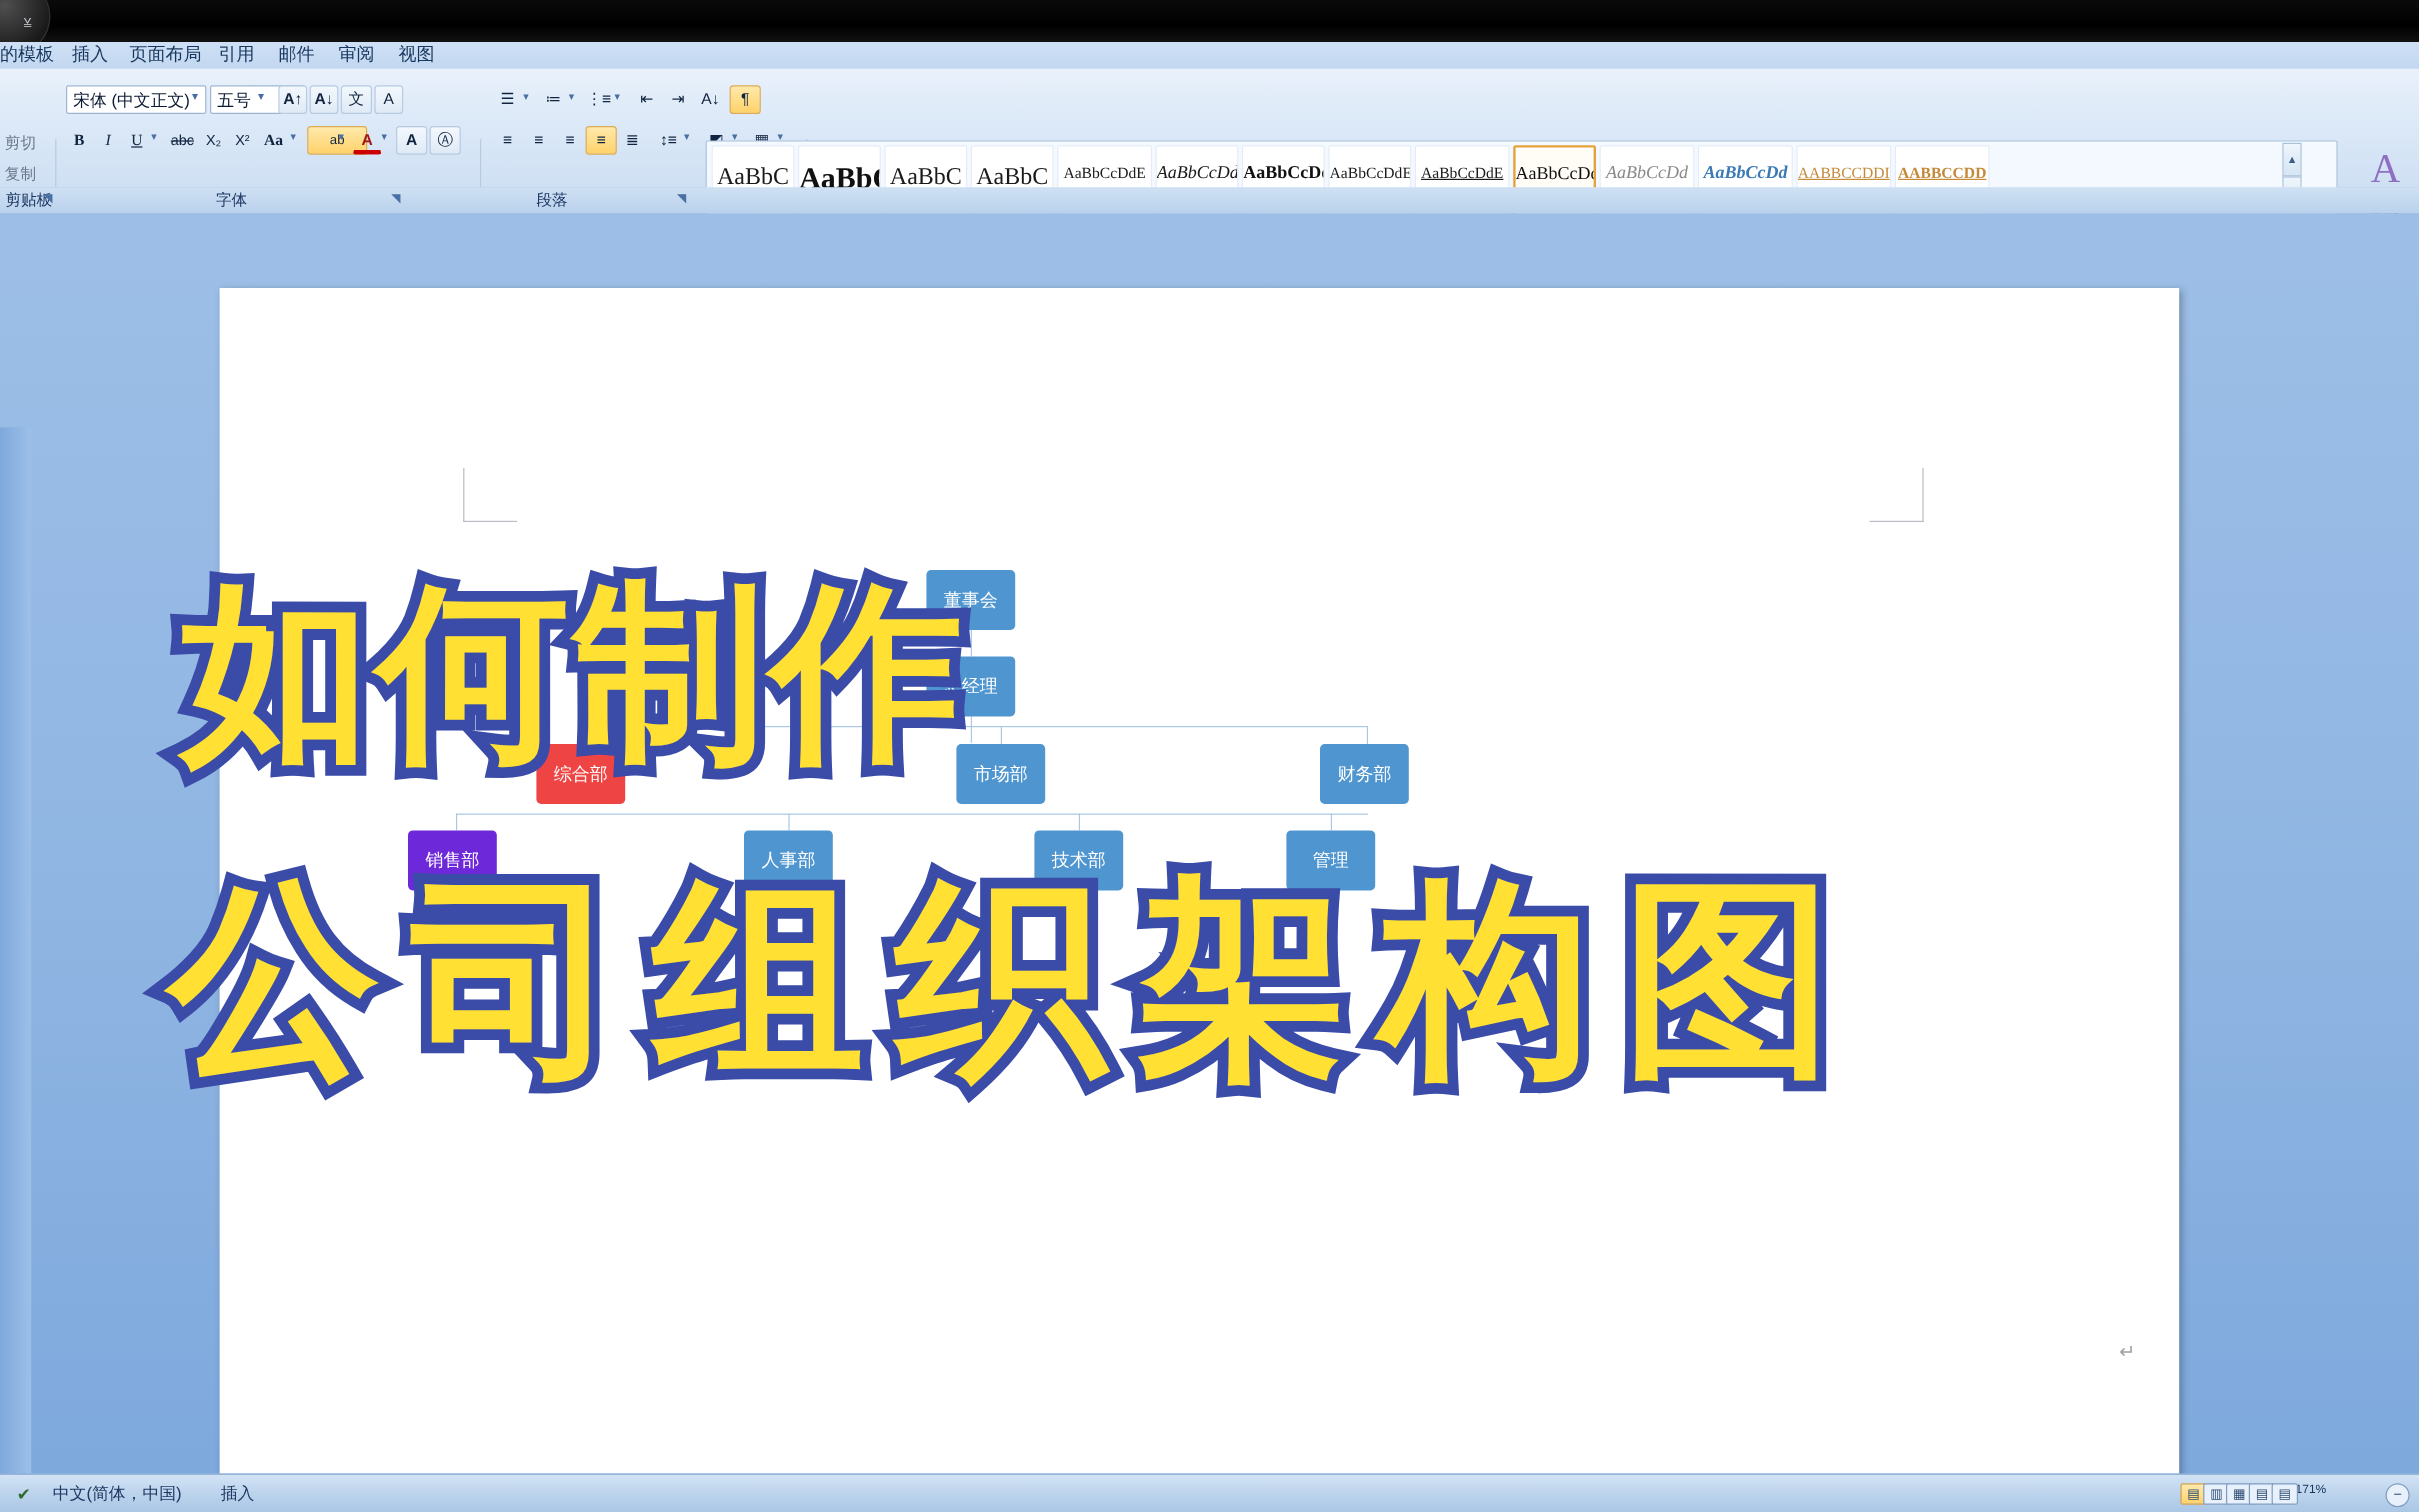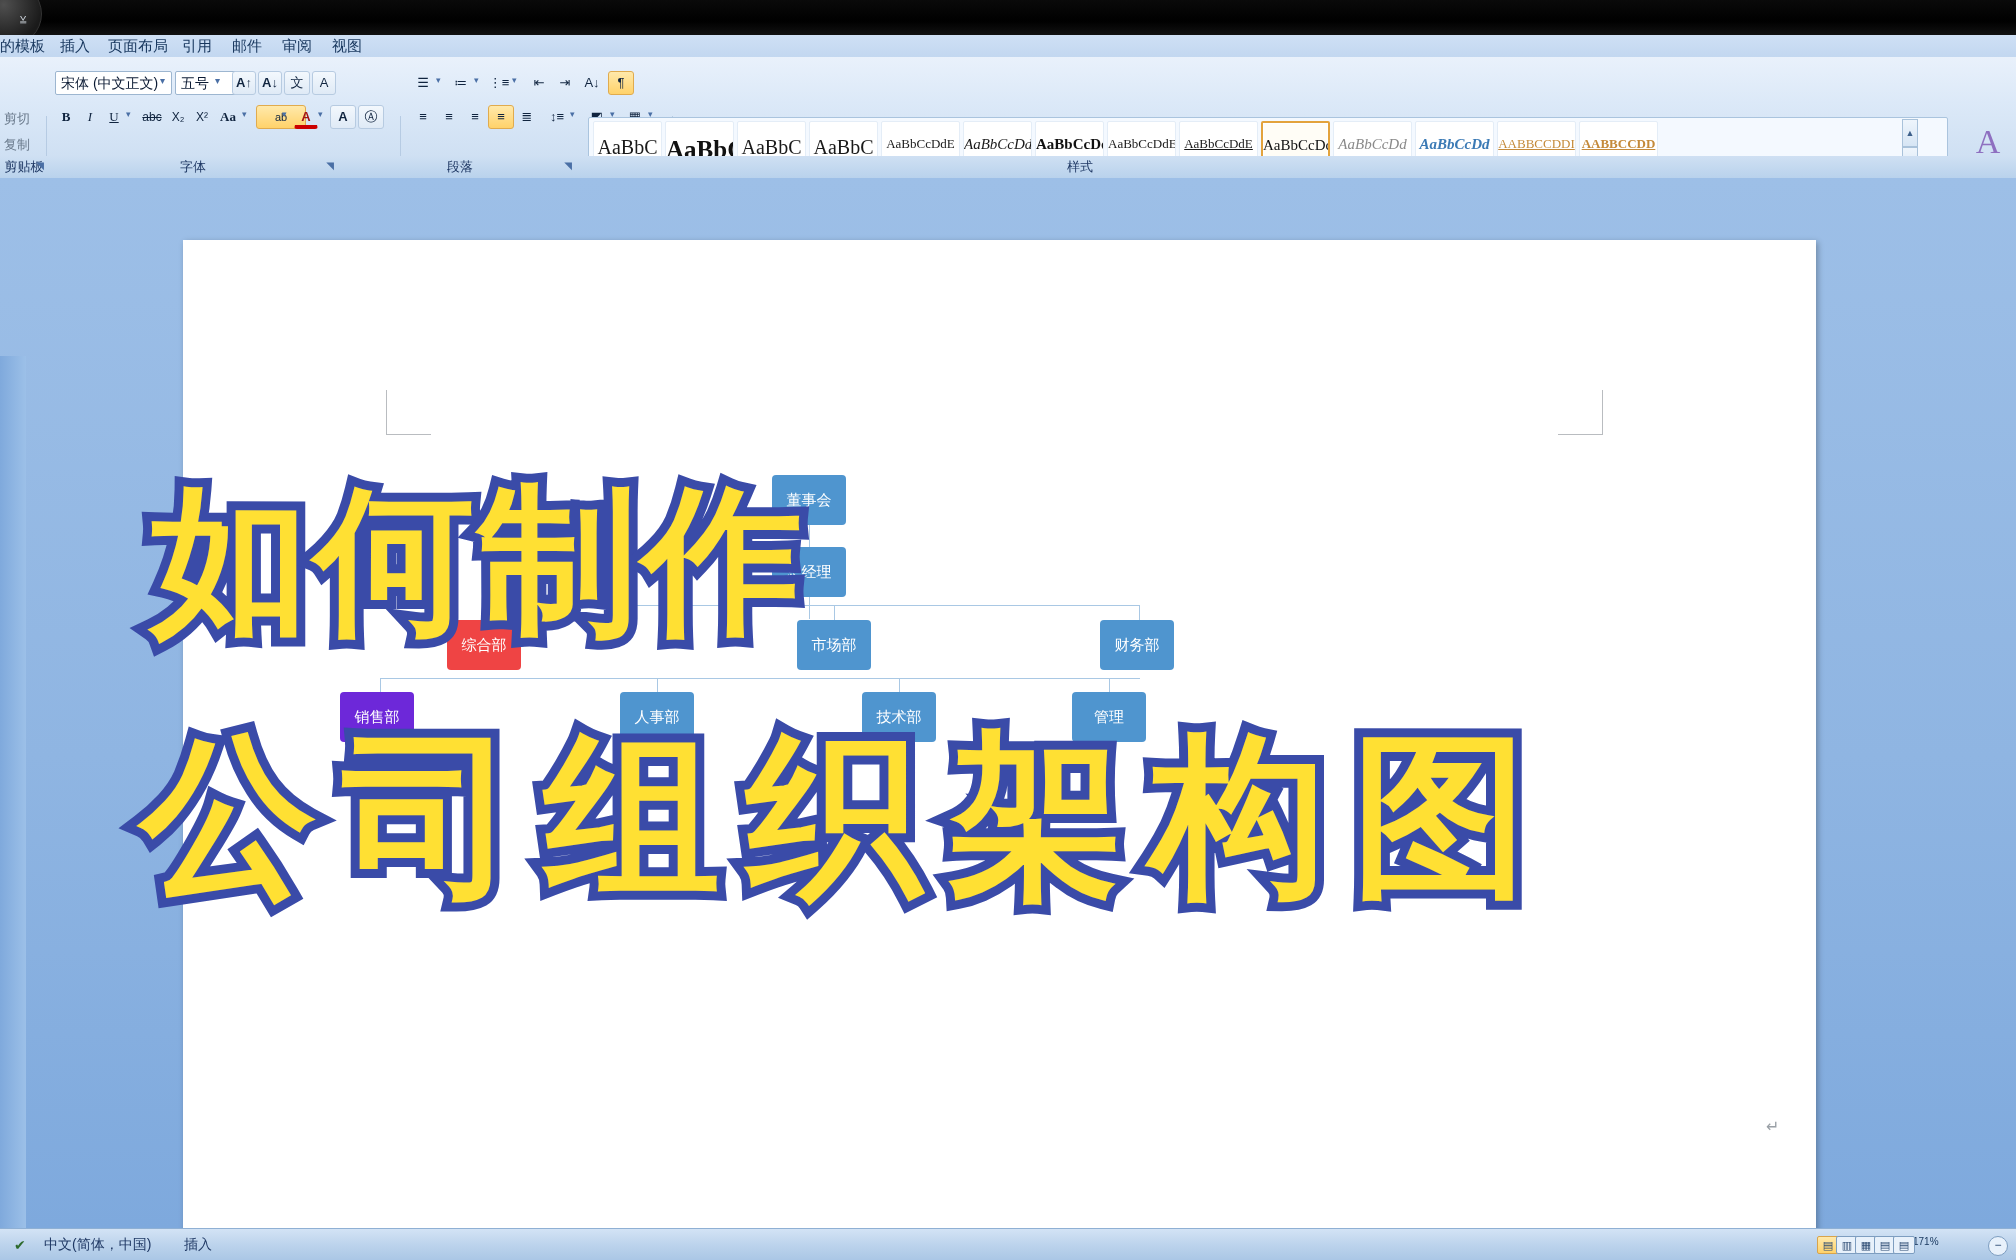--- a/index.html
+++ b/index.html
@@ -324,21 +324,20 @@
   <div id="changestyles">
     <div id="cs-glyph">A</div>
     <div id="cs-label">更改</div>
   </div>
 </div>
 
 <div id="grouplabels">
     <div class="glabel" style="left: 0px; width: 48px;">剪贴板</div>
     <div class="glabel" style="left: 48px; width: 290px;">字体</div>
     <div class="glabel" style="left: 344px; width: 232px;">段落</div>
-    <div class="glabel" style="left: 580px; width: 1000px;">样式</div>
   </div>
 
 <div id="docarea">
   <div id="left-edge"></div>
   <div id="page">
     <div class="mark" id="mark-tl"></div>
     <div class="mark" id="mark-tr"></div>
     <div id="orgchart">
         <div class="conn" style="left: 626px; top: 285px; width: 1px; height: 22px; background: rgb(169, 200, 228);"></div>
         <div class="conn" style="left: 626px; top: 357px; width: 1px; height: 22px; background: rgb(169, 200, 228);"></div>

